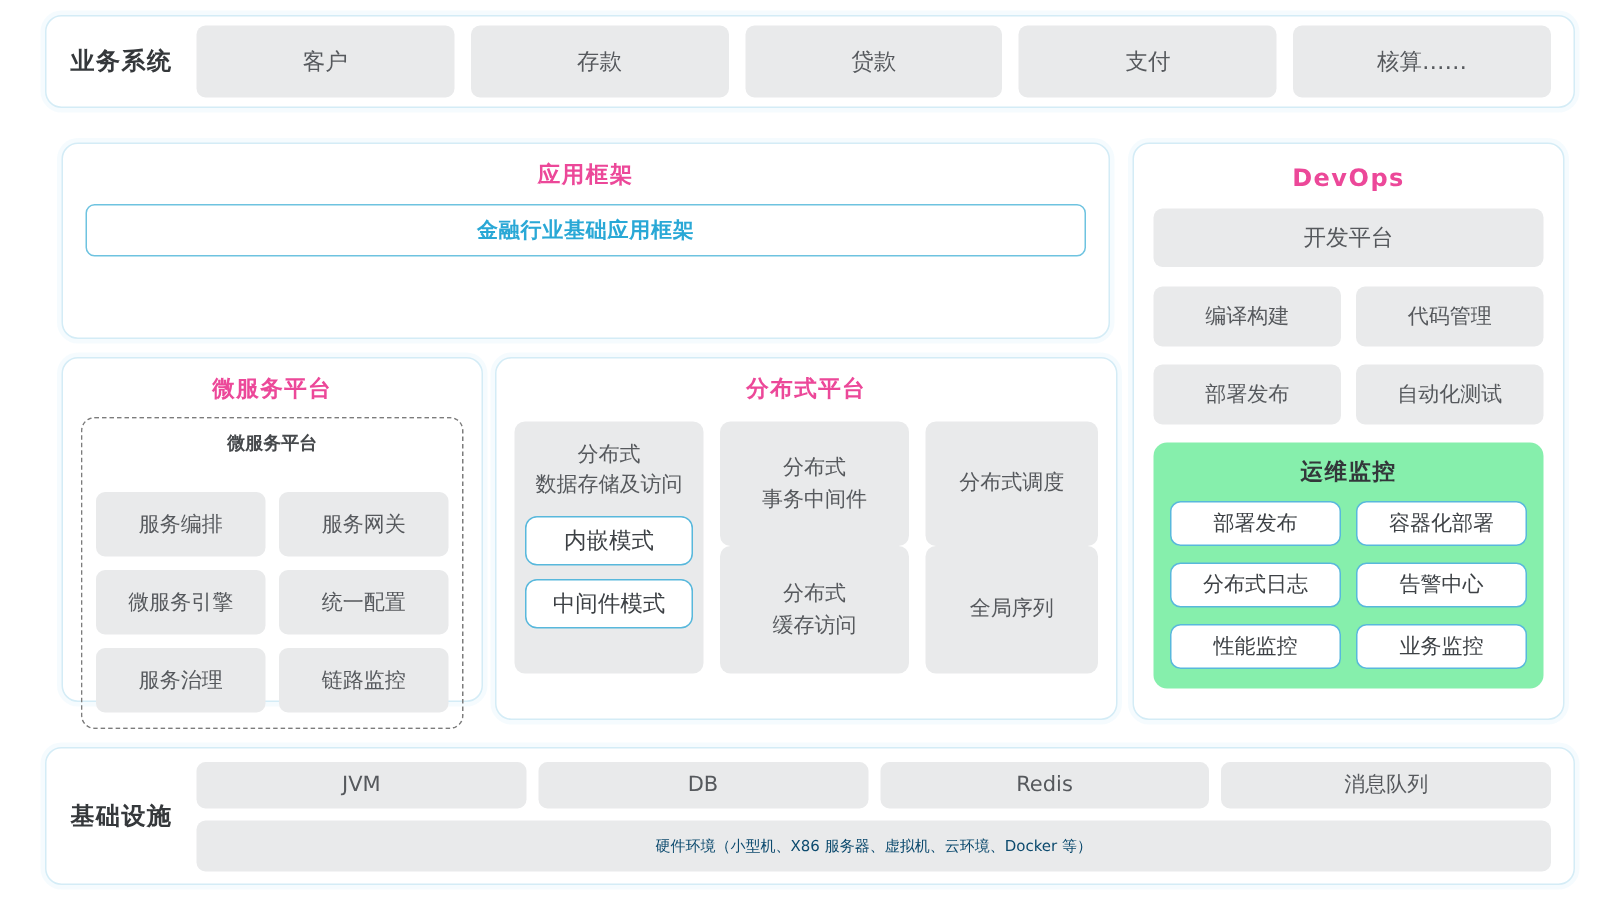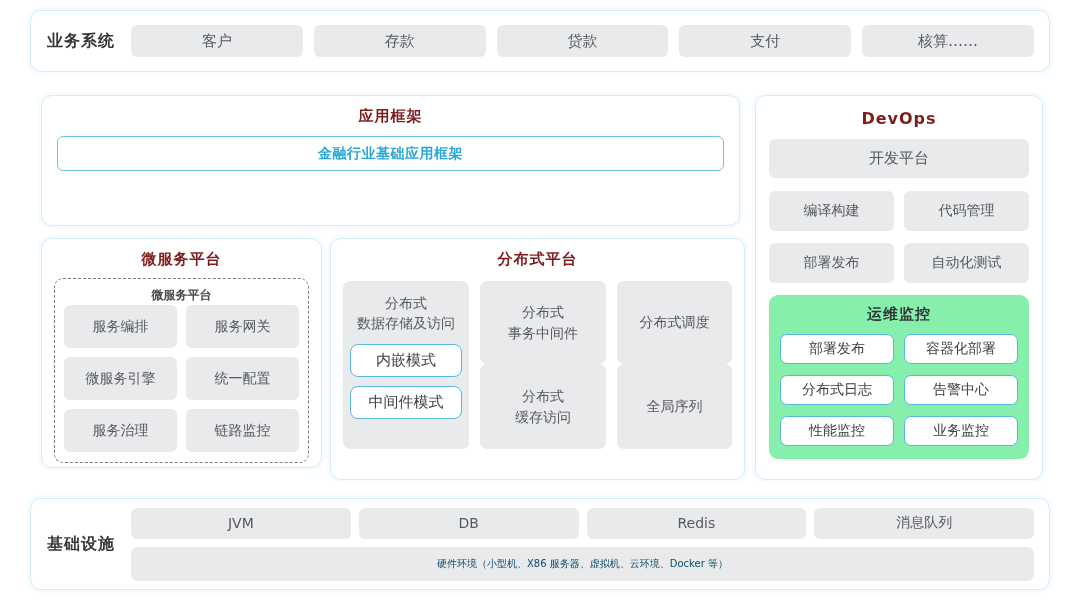--- a/index.html
+++ b/index.html
@@ -15,37 +15,37 @@
     border:1.5px solid #d4ecf6;
     border-radius:11px;
     box-sizing:border-box;
     box-shadow:0 0 0 3px rgba(210,238,250,.22);
   }
   .side-label{
     width:100px;flex:none;text-align:center;
     font-size:16px;font-weight:600;color:#35383b;letter-spacing:1px;
   }
   .section-title{
-    text-align:center;font-size:15px;font-weight:600;color:#7f1d1d;letter-spacing:1px;
+    text-align:center;font-size:15px;font-weight:600;color:#ec4899;letter-spacing:1px;
   }
   .box{
     background:#e9eaeb;border-radius:6px;
     display:flex;align-items:center;justify-content:center;
     color:#56595d;font-size:14px;box-sizing:border-box;text-align:center;
   }
   .box-blue{background:#cde8f8;color:#46494d;}
   .outline-cyan{
     background:#ffffff;border:1.5px solid #58b8dc;border-radius:7px;
     display:flex;align-items:center;justify-content:center;
     color:#3d4145;font-size:14px;box-sizing:border-box;
   }
 
   
   .panel-business{left:30px;top:10px;width:1020px;height:62px;display:flex;align-items:center;padding-right:15px;}
-  .biz-row{display:flex;flex:1;gap:11px;height:32px;}
+  .biz-row{display:flex;flex:1;gap:11px;height:48px;}
   .biz-row .box{flex:1;font-size:15px;}
 
   
   .panel-appfw{left:41px;top:95px;width:699px;height:131px;}
   .panel-appfw .section-title{margin-top:11px;}
   .fw-row{display:flex;gap:9px;margin:12px 15px 0;height:31px;}
   .fw-row .box{flex:1;}
   .fw-dots{flex:0 0 55px;}
   .fw-base{
     margin:10px 15px 0;height:33px;
@@ -66,21 +66,21 @@
   .monitor-grid .outline-cyan{height:30px;}
 
   
   .panel-micro{left:41px;top:238px;width:281px;height:230px;}
   .panel-micro .section-title{margin-top:11px;}
   .micro-dashed{
     margin:9px 12px 0;border:1.5px dashed #7c7c7c;border-radius:9px;
     padding:8px 9px 10px;
   }
   .micro-inner-title{text-align:center;font-size:12px;color:#46494c;font-weight:600;}
-  .micro-grid{display:grid;grid-template-columns:1fr 1fr;gap:9px;margin-top:1px;}
+  .micro-grid{display:grid;grid-template-columns:1fr 1fr;gap:9px;margin-top:24px;}
   .micro-grid .box{height:43px;}
 
   
   .panel-dist{left:330px;top:238px;width:415px;height:242px;}
   .panel-dist .section-title{margin-top:11px;}
   .dist-grid{
     display:grid;grid-template-columns:126px 126px 1fr;grid-template-rows:83px 85px;
     gap:0 11px;margin:12px 12px 0;
   }
   .dist-storage{

